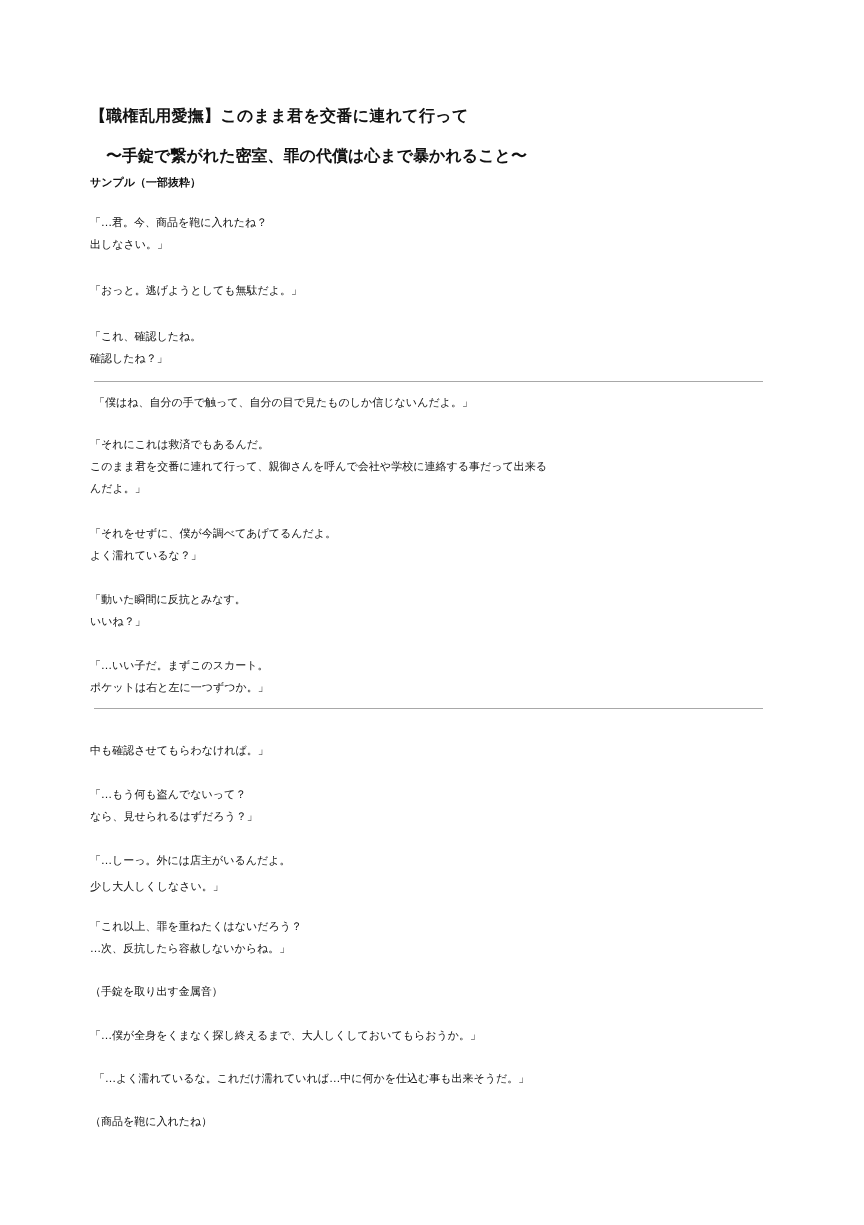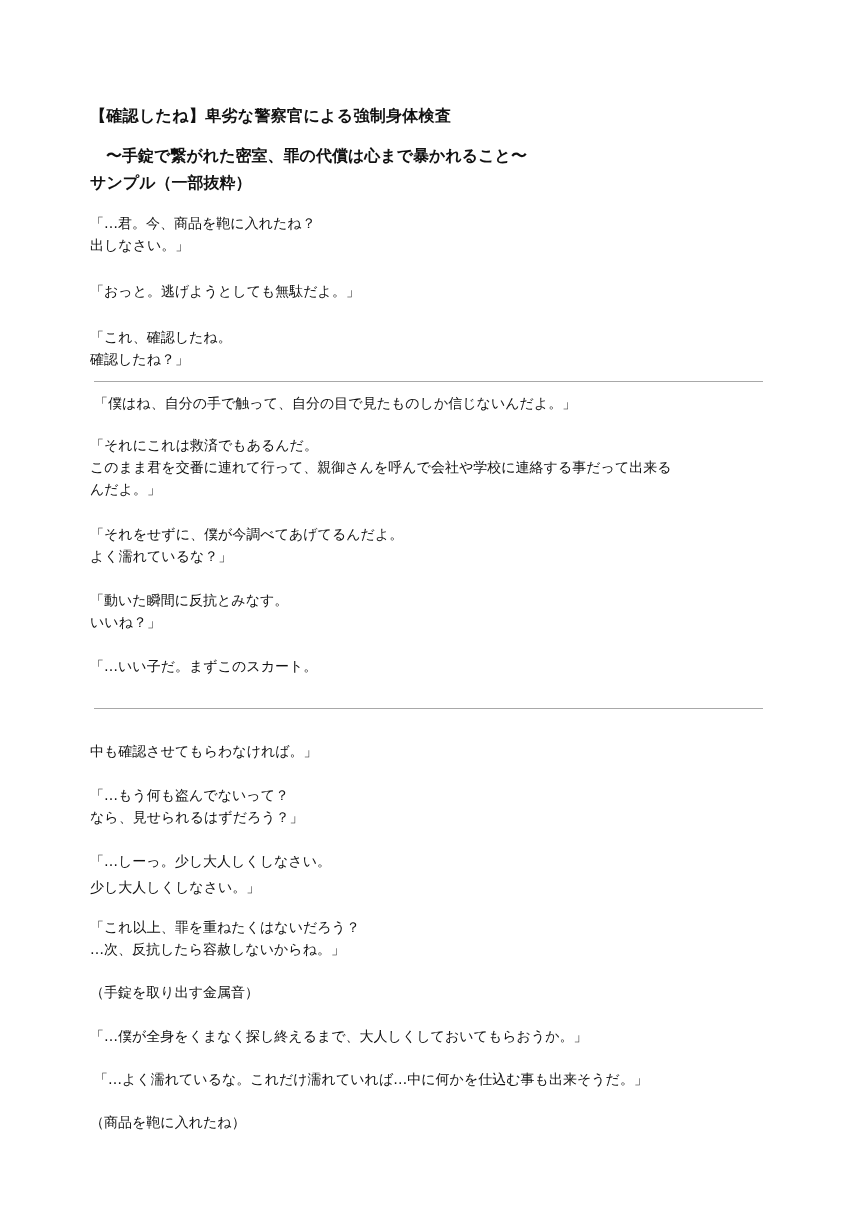--- a/index.html
+++ b/index.html
@@ -29,47 +29,47 @@
       letter-spacing: 0.3px;
     }
     .subtitle {
       font-weight: bold;
       font-size: 16px;
       line-height: 24px;
       margin: 16px;
     }
     .section-heading {
       font-weight: bold;
-      font-size: 16px;
+      font-size: 11px;
       line-height: 22px;
       margin: 0;
       position: absolute;
       top: 68px;
       left: 0;
     }
     .line {
       position: absolute;
       left: 0;
-      font-size: 14px;
+      font-size: 11px;
       line-height: 22px;
       white-space: nowrap;
     }
     .rule {
       position: absolute;
       left: 4px;
       width: 669px;
       height: 0;
       border-top: 1.5px solid #a8a8a8;
     }
   </style>
 </head>
 <body>
 
 <div class="page">
-  <p class="title">【確認したね】卑劣な警察官による強制身体検査</p>
+  <p class="title">【職権乱用愛撫】このまま君を交番に連れて行って</p>
   <p class="subtitle">〜手錠で繋がれた密室、罪の代償は心まで暴かれること〜</p>
   <p class="section-heading">サンプル（一部抜粋）</p>
 
   <div class="line" style="top:108px">「…君。今、商品を鞄に入れたね？</div>
   <div class="line" style="top:130px">出しなさい。」</div>
 
   <div class="line" style="top:176px">「おっと。逃げようとしても無駄だよ。」</div>
 
   <div class="line" style="top:222px">「これ、確認したね。</div>
   <div class="line" style="top:244px">確認したね？」</div>
@@ -82,29 +82,30 @@
   <div class="line" style="top:352px">このまま君を交番に連れて行って、親御さんを呼んで会社や学校に連絡する事だって出来る</div>
   <div class="line" style="top:374px">んだよ。」</div>
 
   <div class="line" style="top:419px">「それをせずに、僕が今調べてあげてるんだよ。</div>
   <div class="line" style="top:441px">よく濡れているな？」</div>
 
   <div class="line" style="top:485px">「動いた瞬間に反抗とみなす。</div>
   <div class="line" style="top:507px">いいね？」</div>
 
   <div class="line" style="top:551px">「…いい子だ。まずこのスカート。</div>
+  <div class="line" style="top:573px">ポケットは右と左に一つずつか。」</div>
 
   <div class="rule" style="top:604px"></div>
 
   <div class="line" style="top:636px">中も確認させてもらわなければ。」</div>
 
   <div class="line" style="top:680px">「…もう何も盗んでないって？</div>
   <div class="line" style="top:702px">なら、見せられるはずだろう？」</div>
 
-  <div class="line" style="top:746px">「…しーっ。少し大人しくしなさい。</div>
+  <div class="line" style="top:746px">「…しーっ。外には店主がいるんだよ。</div>
   <div class="line" style="top:772px">少し大人しくしなさい。」</div>
 
   <div class="line" style="top:834px">…次、反抗したら容赦しないからね。」</div>
   <div class="line" style="top:812px">「これ以上、罪を重ねたくはないだろう？</div>
 
   <div class="line" style="top:877px">（手錠を取り出す金属音）</div>
 
   <div class="line" style="top:921px">「…僕が全身をくまなく探し終えるまで、大人しくしておいてもらおうか。」</div>
 
   <div class="line" style="top:964px; left:4px">「…よく濡れているな。これだけ濡れていれば…中に何かを仕込む事も出来そうだ。」</div>

